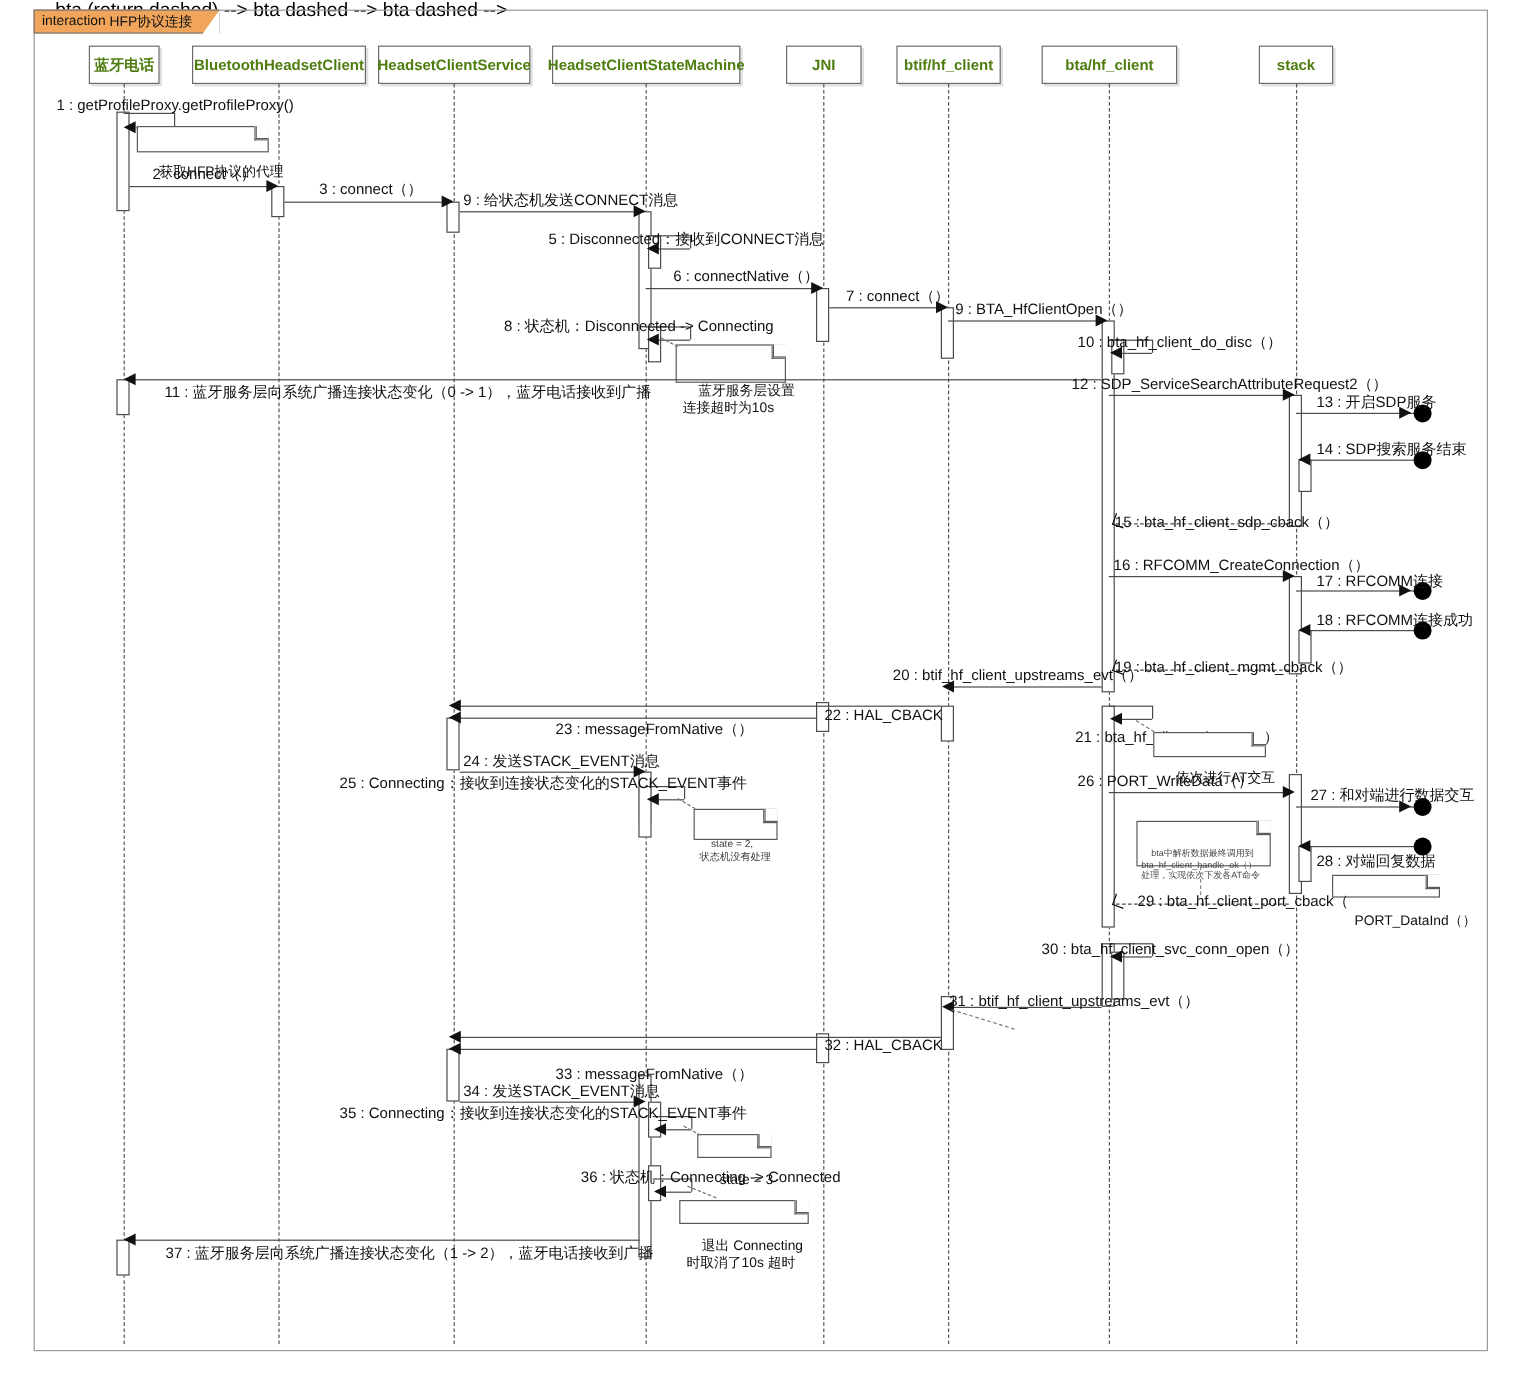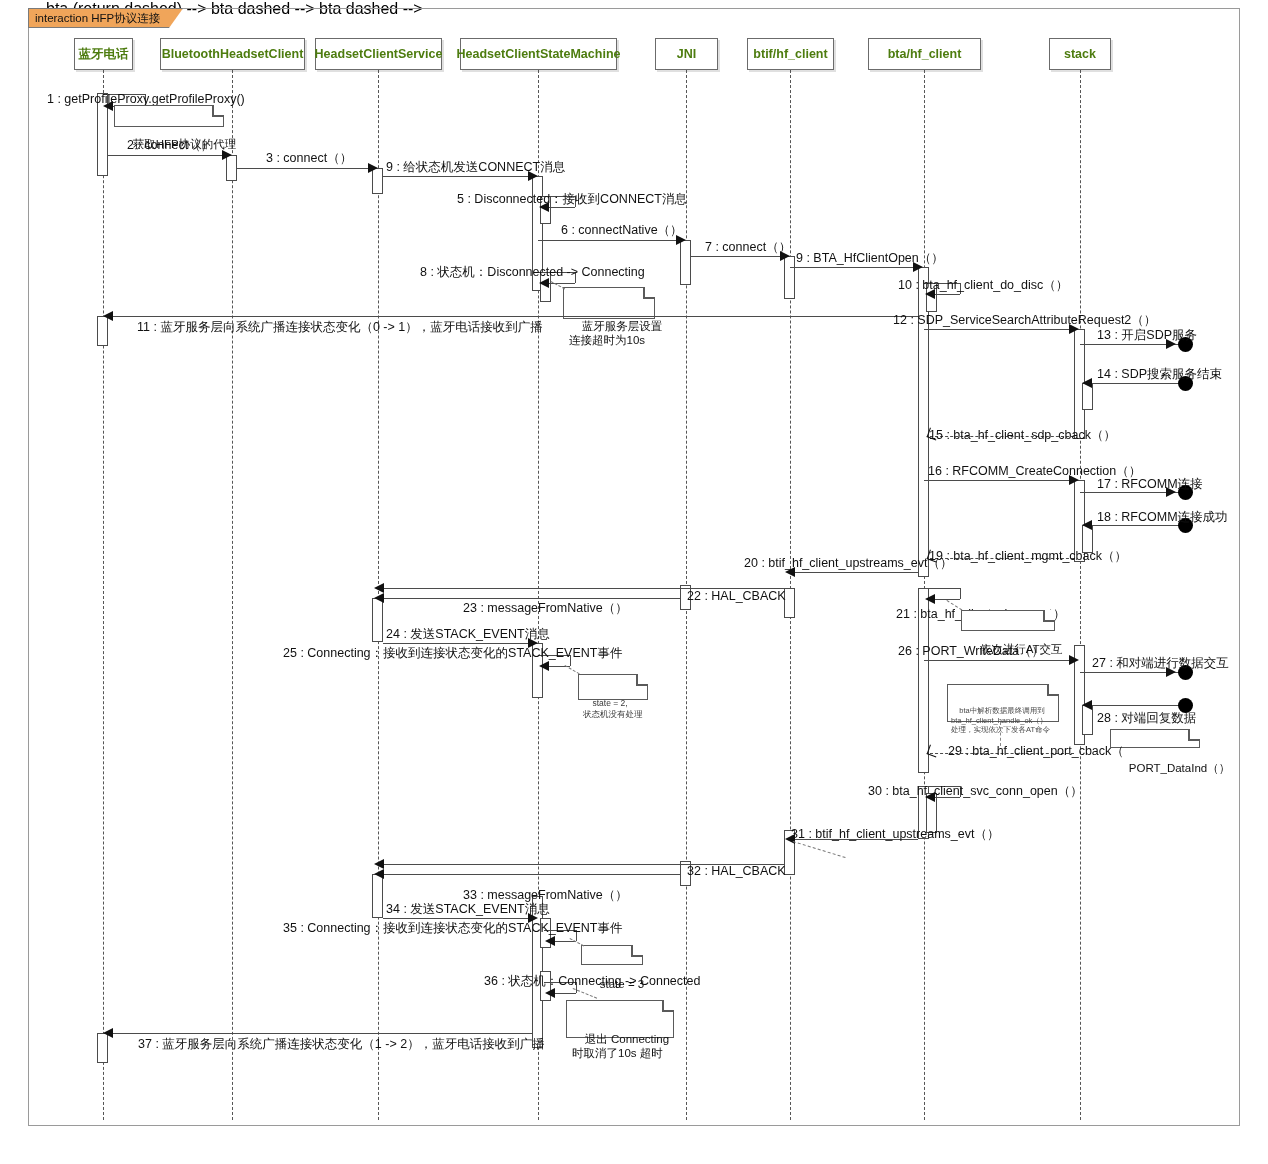--- a/index.html
+++ b/index.html
@@ -131,21 +131,21 @@
   <div class="act" style="left:540px;top:971px;height:30px;"></div>
   <div class="act" style="left:97px;top:1033px;height:30px;"></div>
 
   
 
   
   <div class="ln" style="left:103px;top:94px;width:42px;"></div>
   <div class="vln" style="left:145px;top:94px;height:12px;"></div>
   <div class="ln" style="left:113px;top:106px;width:32px;"></div>
   <div class="arw l" style="left:103px;top:101px;"></div>
-  <div class="lbl" style="left:47px;top:92px;">1 : getProfileProxy.getProfileProxy()</div>
+  <div class="lbl" style="left:47px;top:81px;">1 : getProfileProxy.getProfileProxy()</div>
 
   
   <div class="note" style="left:114px;top:105px;width:110px;height:22px;">
     <span class="fold"></span>
     <span>获取HFP协议的代理</span>
   </div>
 
   
   <div class="ln" style="left:108px;top:155px;width:119px;"></div>
   <div class="arw r" style="left:222px;top:150px;"></div>
@@ -385,21 +385,21 @@
   <div class="anchor" style="left:570px;top:938px;width:16px;transform:rotate(28deg);"></div>
 
   
   <div class="ln" style="left:544px;top:982px;width:32px;"></div>
   <div class="vln" style="left:576px;top:982px;height:11px;"></div>
   <div class="ln" style="left:554px;top:993px;width:22px;"></div>
   <div class="arw l" style="left:545px;top:988px;"></div>
   <div class="lbl" style="left:484px;top:974px;">36 : 状态机：Connecting -&gt; Connected</div>
 
   
-  <div class="note" style="left:566px;top:1000px;width:108px;height:38px;">
+  <div class="note" style="left:566px;top:1000px;width:108px;height:20px;">
     <span class="fold"></span>
     <span>退出 Connecting
 时取消了10s 超时</span>
   </div>
   <div class="anchor" style="left:573px;top:988px;width:26px;transform:rotate(22deg);"></div>
 
   
   <div class="ln" style="left:108px;top:1033px;width:425px;"></div>
   <div class="arw l" style="left:103px;top:1028px;"></div>
   <div class="lbl" style="left:138px;top:1037px;">37 : 蓝牙服务层向系统广播连接状态变化（1 -&gt; 2），蓝牙电话接收到广播</div>

